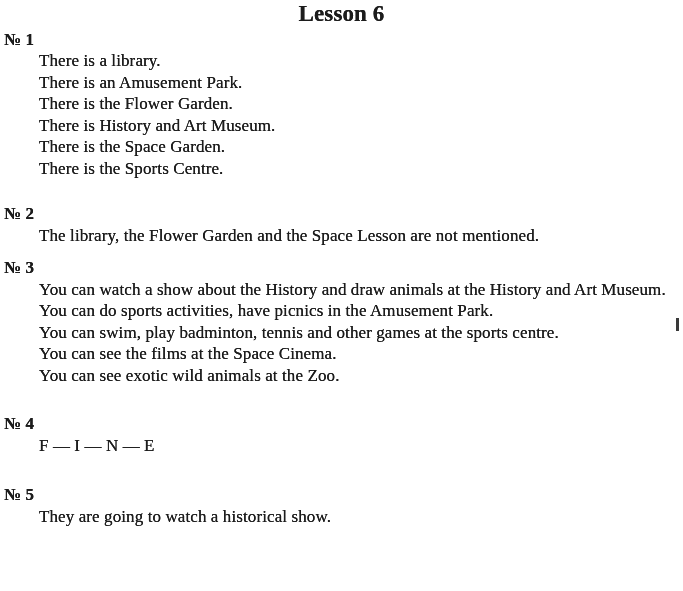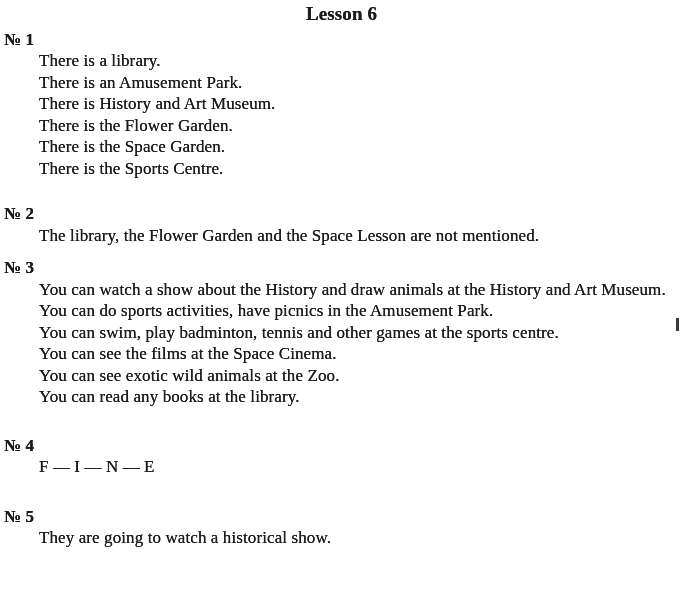--- a/index.html
+++ b/index.html
@@ -17,21 +17,21 @@
     font-size: 17px;
     line-height: 21.5px;
     color: #1c1c1c;
     text-shadow: 0 0 0.45px #1c1c1c;
     letter-spacing: 0.1px;
   }
   .title {
     margin: 0;
     padding-top: 3px;
     text-align: center;
-    font-size: 19px;
+    font-size: 23px;
     font-weight: bold;
     line-height: 21.5px;
   }
   .section { margin: 0; }
   .section:nth-child(1) { margin-top: 4px; }
   .section:nth-child(2) { margin-top: 24px; }
   .section:nth-child(3) { margin-top: 11px; }
   .section:nth-child(4) { margin-top: 27px; }
   .section:nth-child(5) { margin-top: 28px; }
   .section-number {
@@ -56,37 +56,36 @@
 </head>
 <body>
 
 <div id="page">
   <h1 class="title">Lesson 6</h1>
   <div id="sections">
       <div class="section">
         <h2 class="section-number">№ 1</h2>
         <p class="para">There is a library.</p>
         <p class="para">There is an Amusement Park.</p>
+        <p class="para">There is the Flower Garden.</p>
         <p class="para">There is History and Art Museum.</p>
-        <p class="para">There is the Flower Garden.</p>
         <p class="para">There is the Space Garden.</p>
         <p class="para">There is the Sports Centre.</p>
       </div>
       <div class="section">
         <h2 class="section-number">№ 2</h2>
         <p class="para">The library, the Flower Garden and the Space Lesson are not mentioned.</p>
       </div>
       <div class="section">
         <h2 class="section-number">№ 3</h2>
         <p class="para">You can watch a show about the History and draw animals at the History and Art Museum.</p>
         <p class="para">You can do sports activities, have picnics in the Amusement Park.</p>
         <p class="para">You can swim, play badminton, tennis and other games at the sports centre.</p>
         <p class="para">You can see the films at the Space Cinema.</p>
         <p class="para">You can see exotic wild animals at the Zoo.</p>
-        <p class="para">You can read any books at the library.</p>
       </div>
       <div class="section">
         <h2 class="section-number">№ 4</h2>
         <p class="para">F — I — N — E</p>
       </div>
       <div class="section">
         <h2 class="section-number">№ 5</h2>
         <p class="para">They are going to watch a historical show.</p>
       </div>
     </div>

